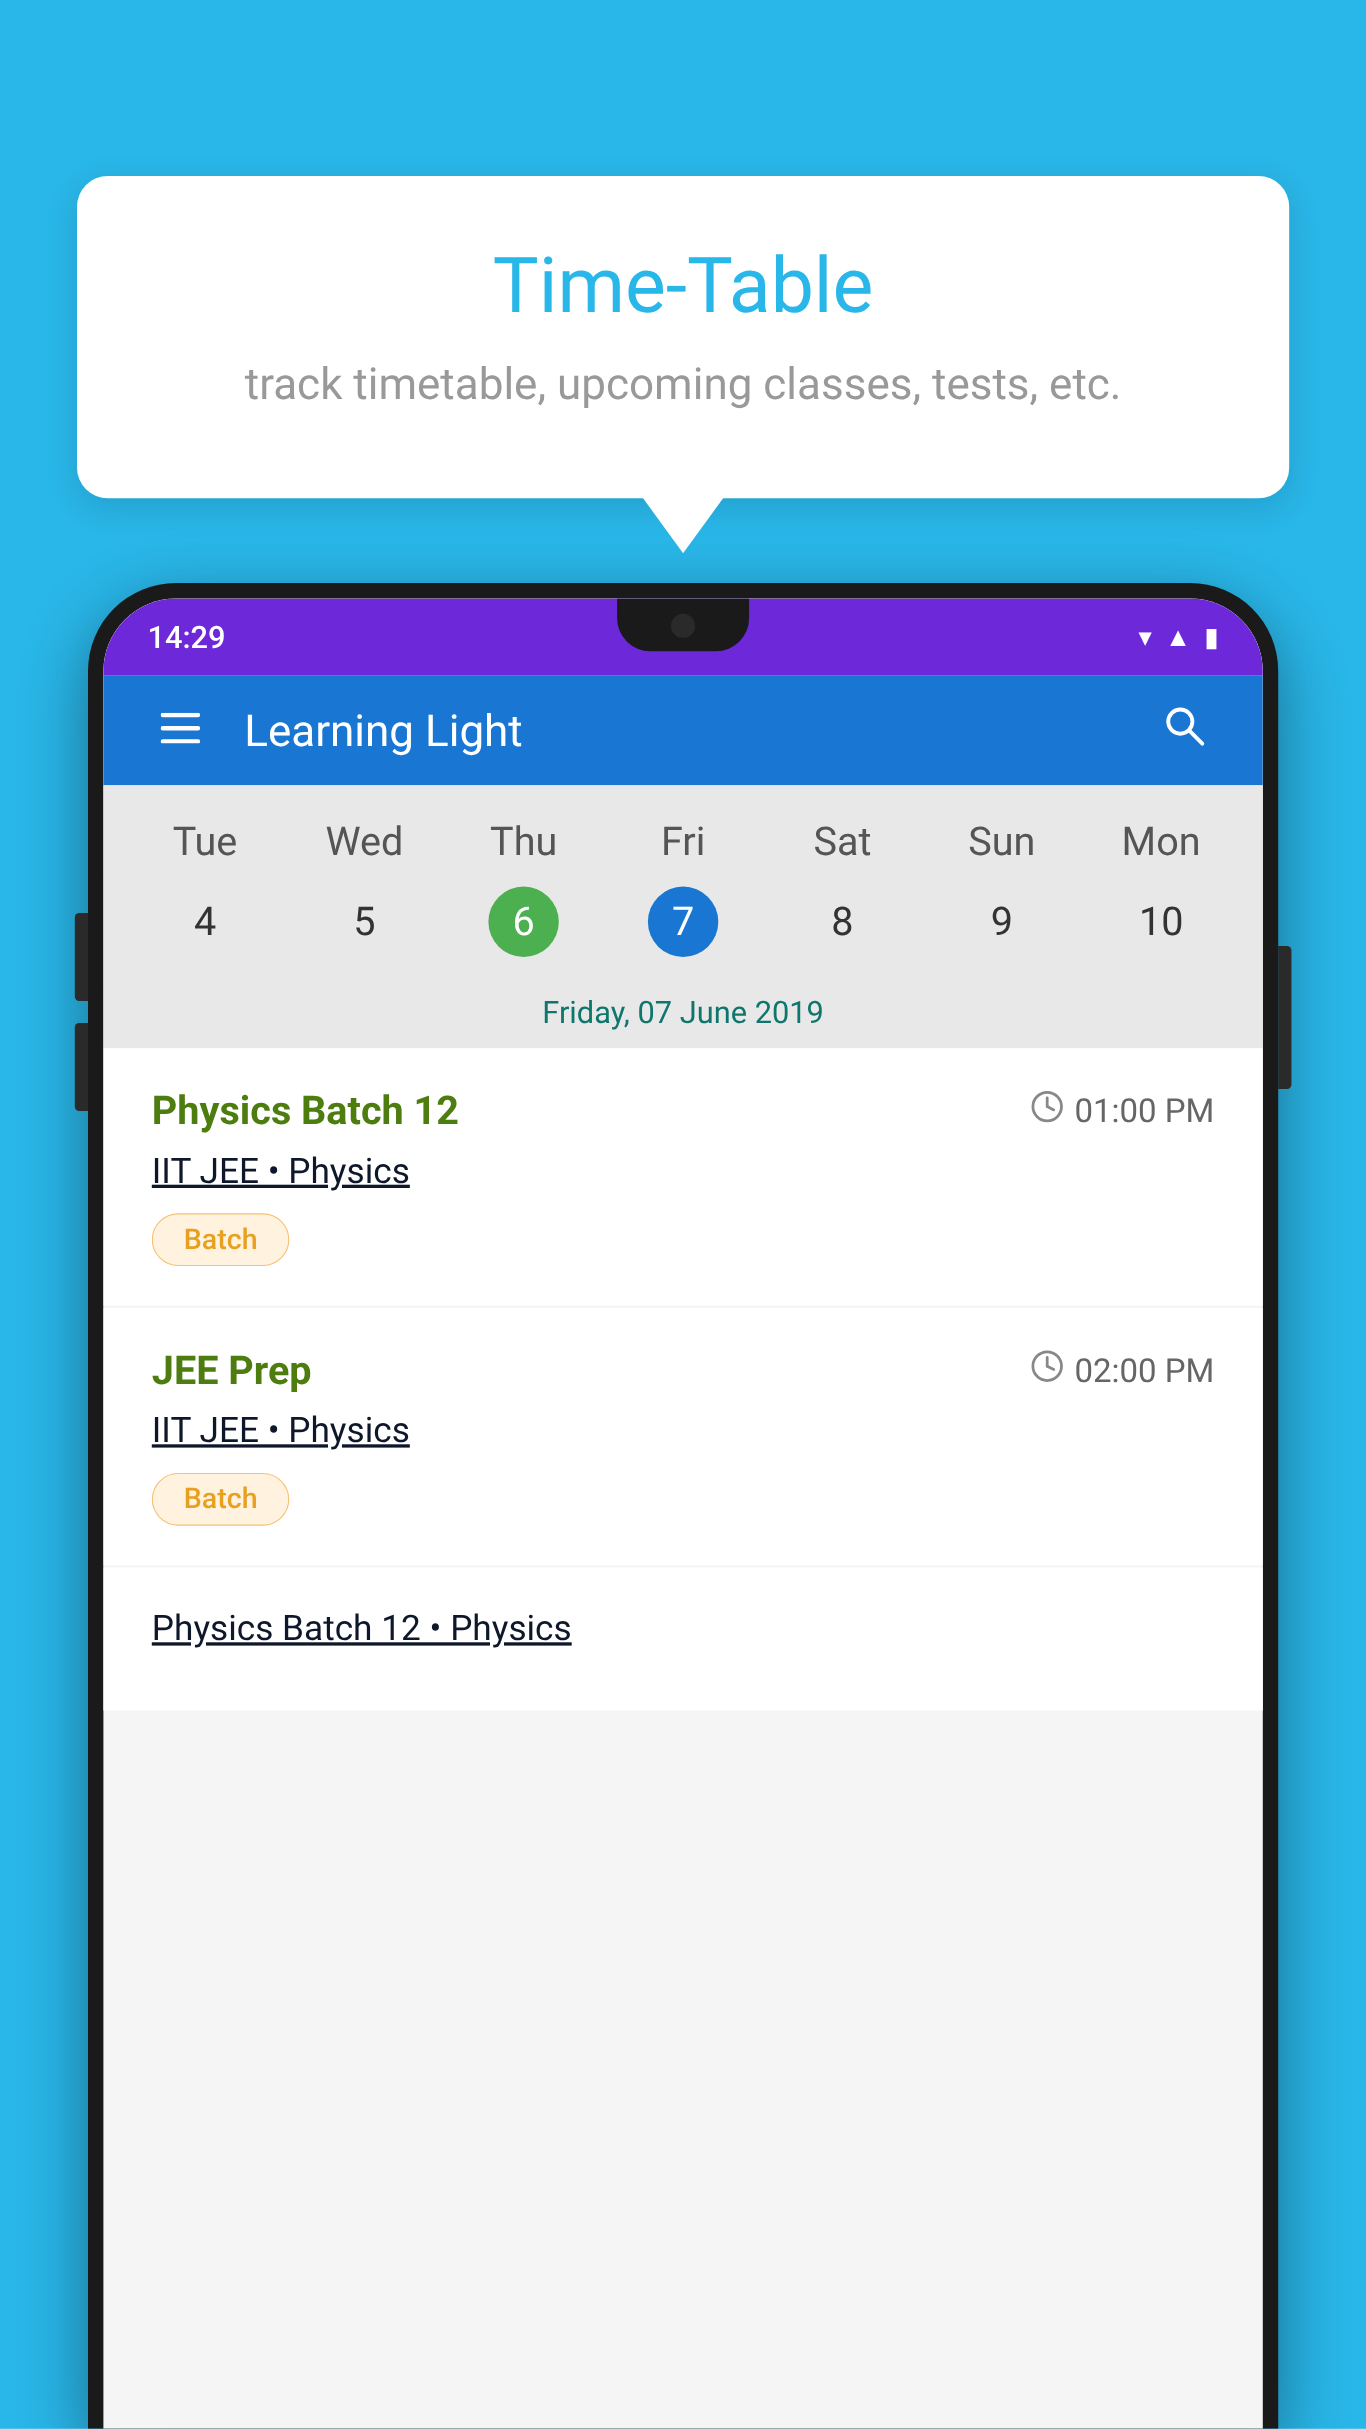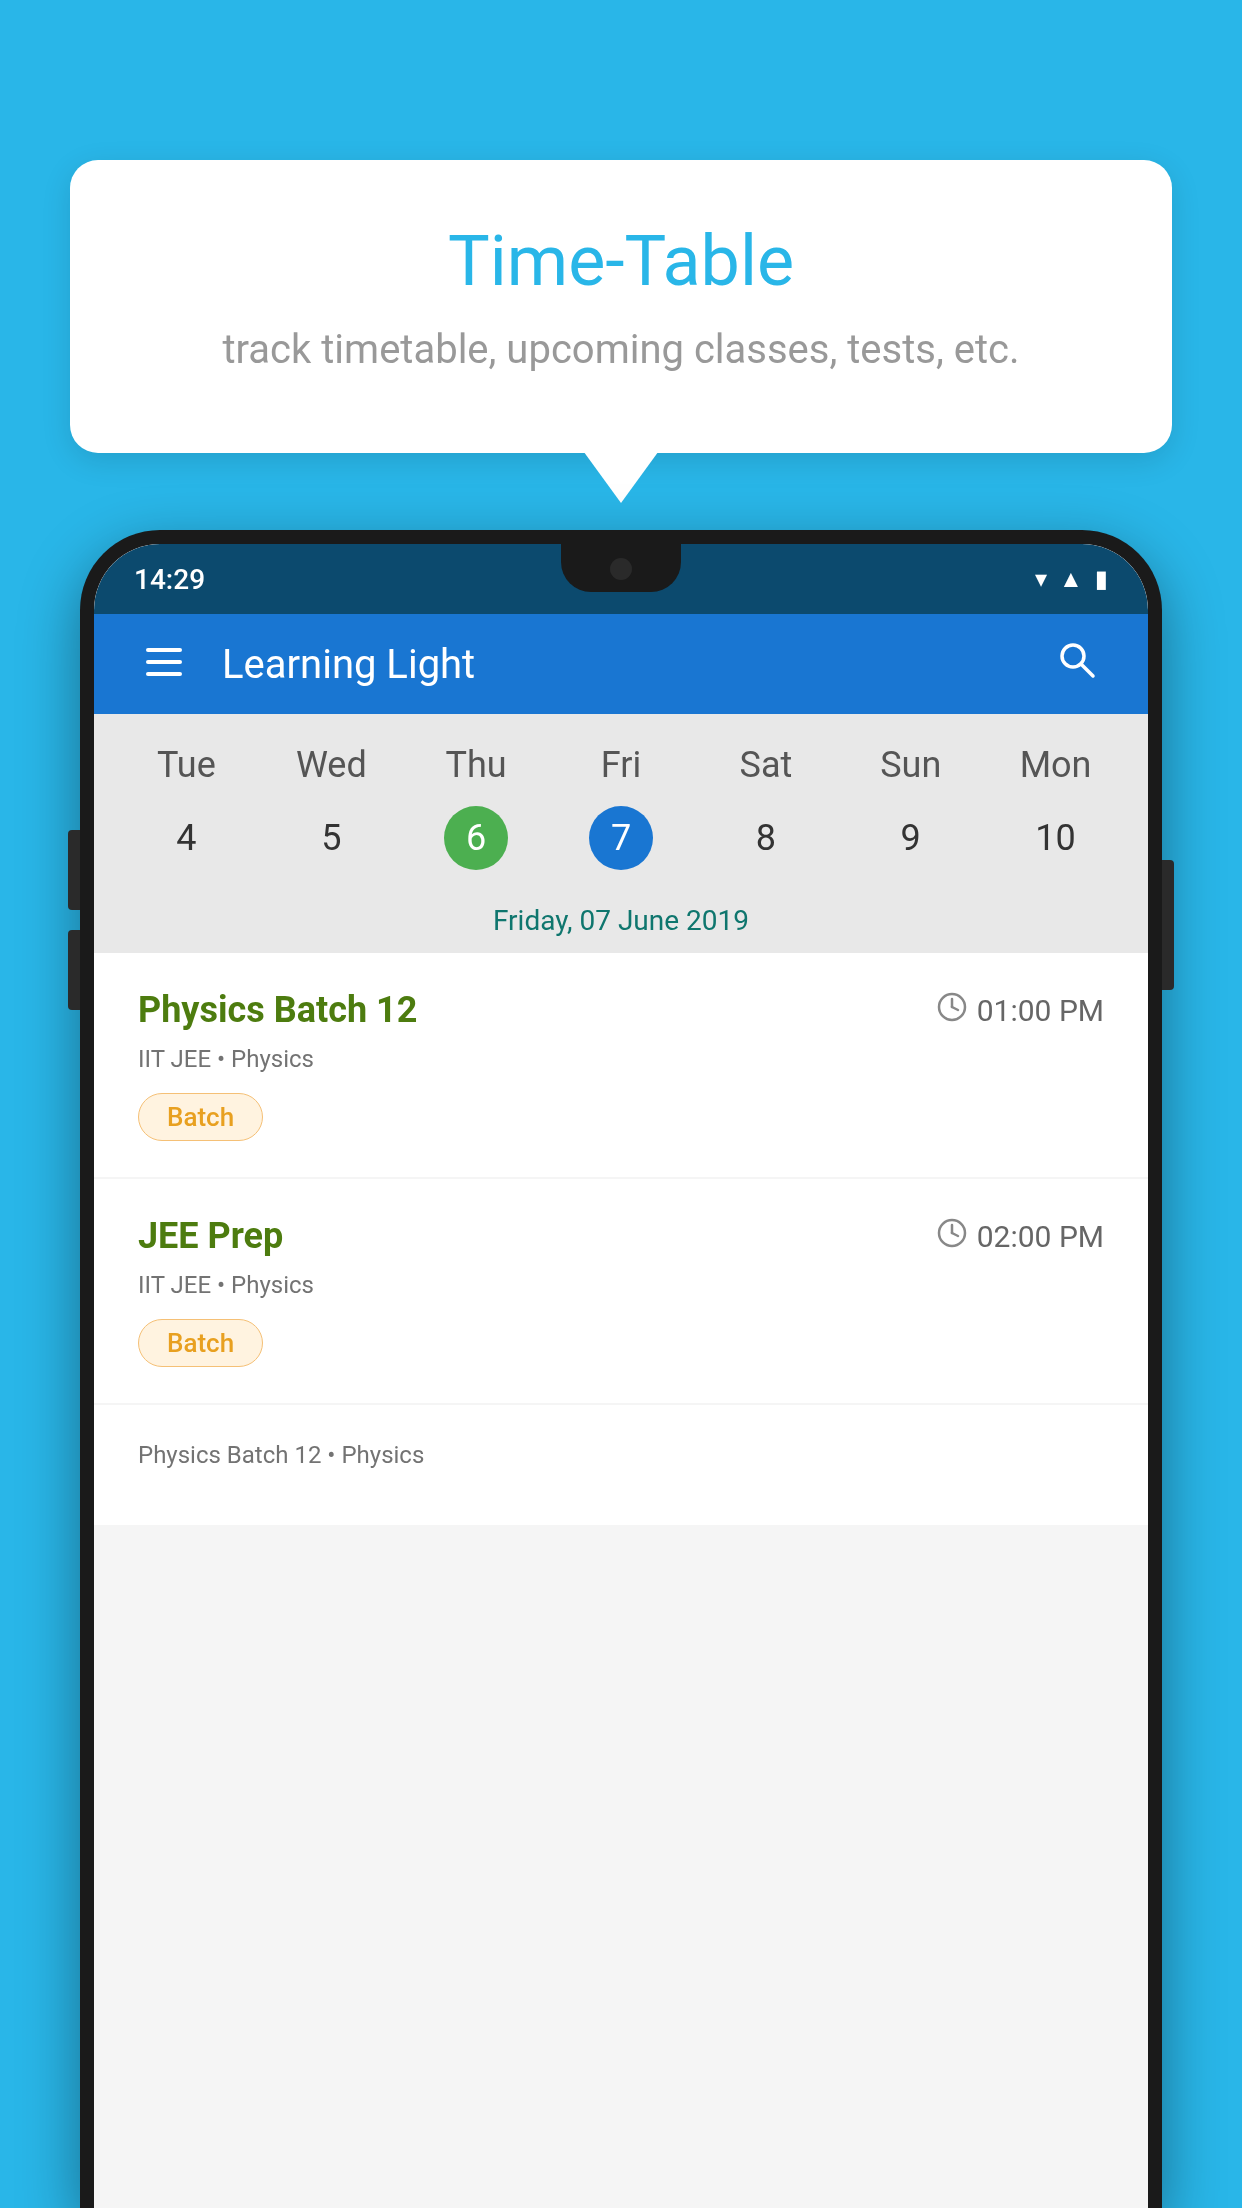--- a/index.html
+++ b/index.html
@@ -69,21 +69,21 @@
       left: 14px;
       right: 14px;
       bottom: 0;
       background: #f5f5f5;
       border-radius: 66px 66px 0 0;
       overflow: hidden;
     }
 
     
     .status-bar {
-      background: #0c4a6e;
+      background: #6d28d9;
       height: 70px;
       display: flex;
       align-items: center;
       justify-content: space-between;
       padding: 0 40px;
       position: relative;
       border-radius: 66px 66px 0 0;
     }
     .status-time {
       color: white;
@@ -245,23 +245,24 @@
       color: #4d7c0f;
     }
     .class-time {
       font-size: 30px;
       color: #666;
       display: flex;
       align-items: center;
       gap: 10px;
     }
     .class-info {
-      font-size: 24px;
-      color: #737373;
+      font-size: 32px;
+      color: #0f172a;
       margin-bottom: 20px;
+      text-decoration: underline;
     }
     .batch-badge {
       display: inline-block;
       background: #FFF3E0;
       color: #E8A020;
       border: 1.5px solid #F5C076;
       border-radius: 30px;
       padding: 8px 28px;
       font-size: 26px;
       font-weight: 500;

